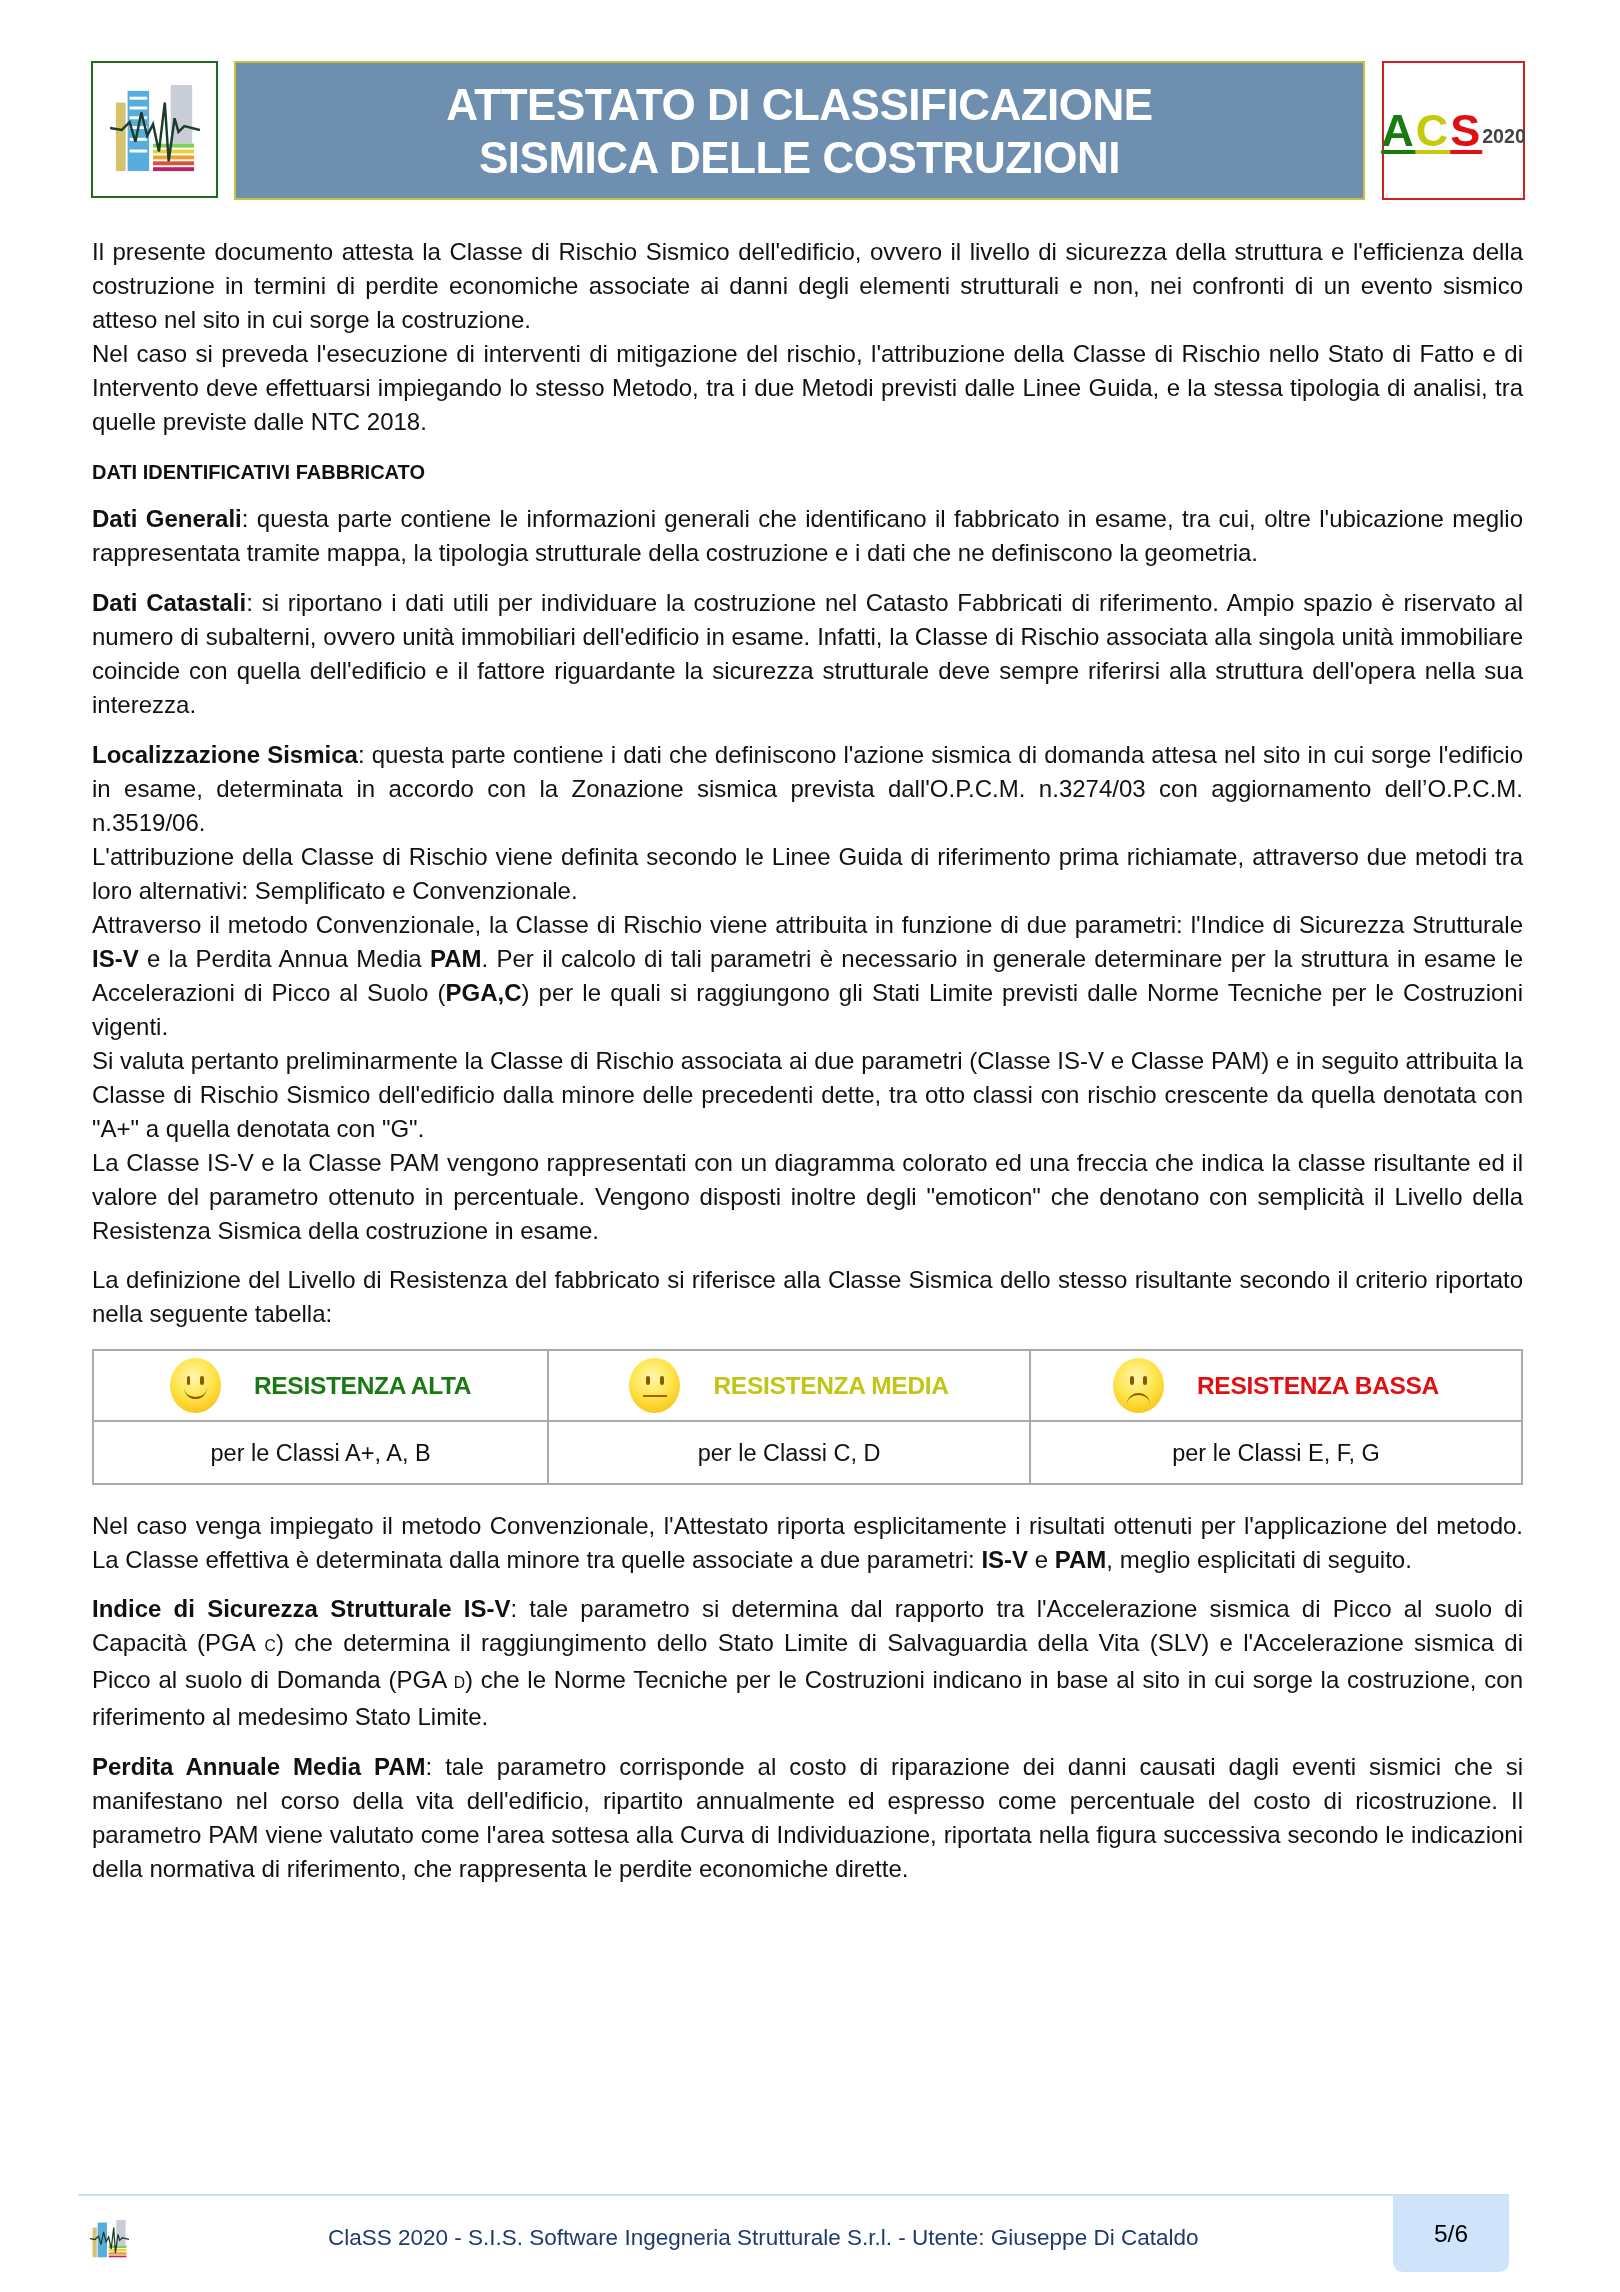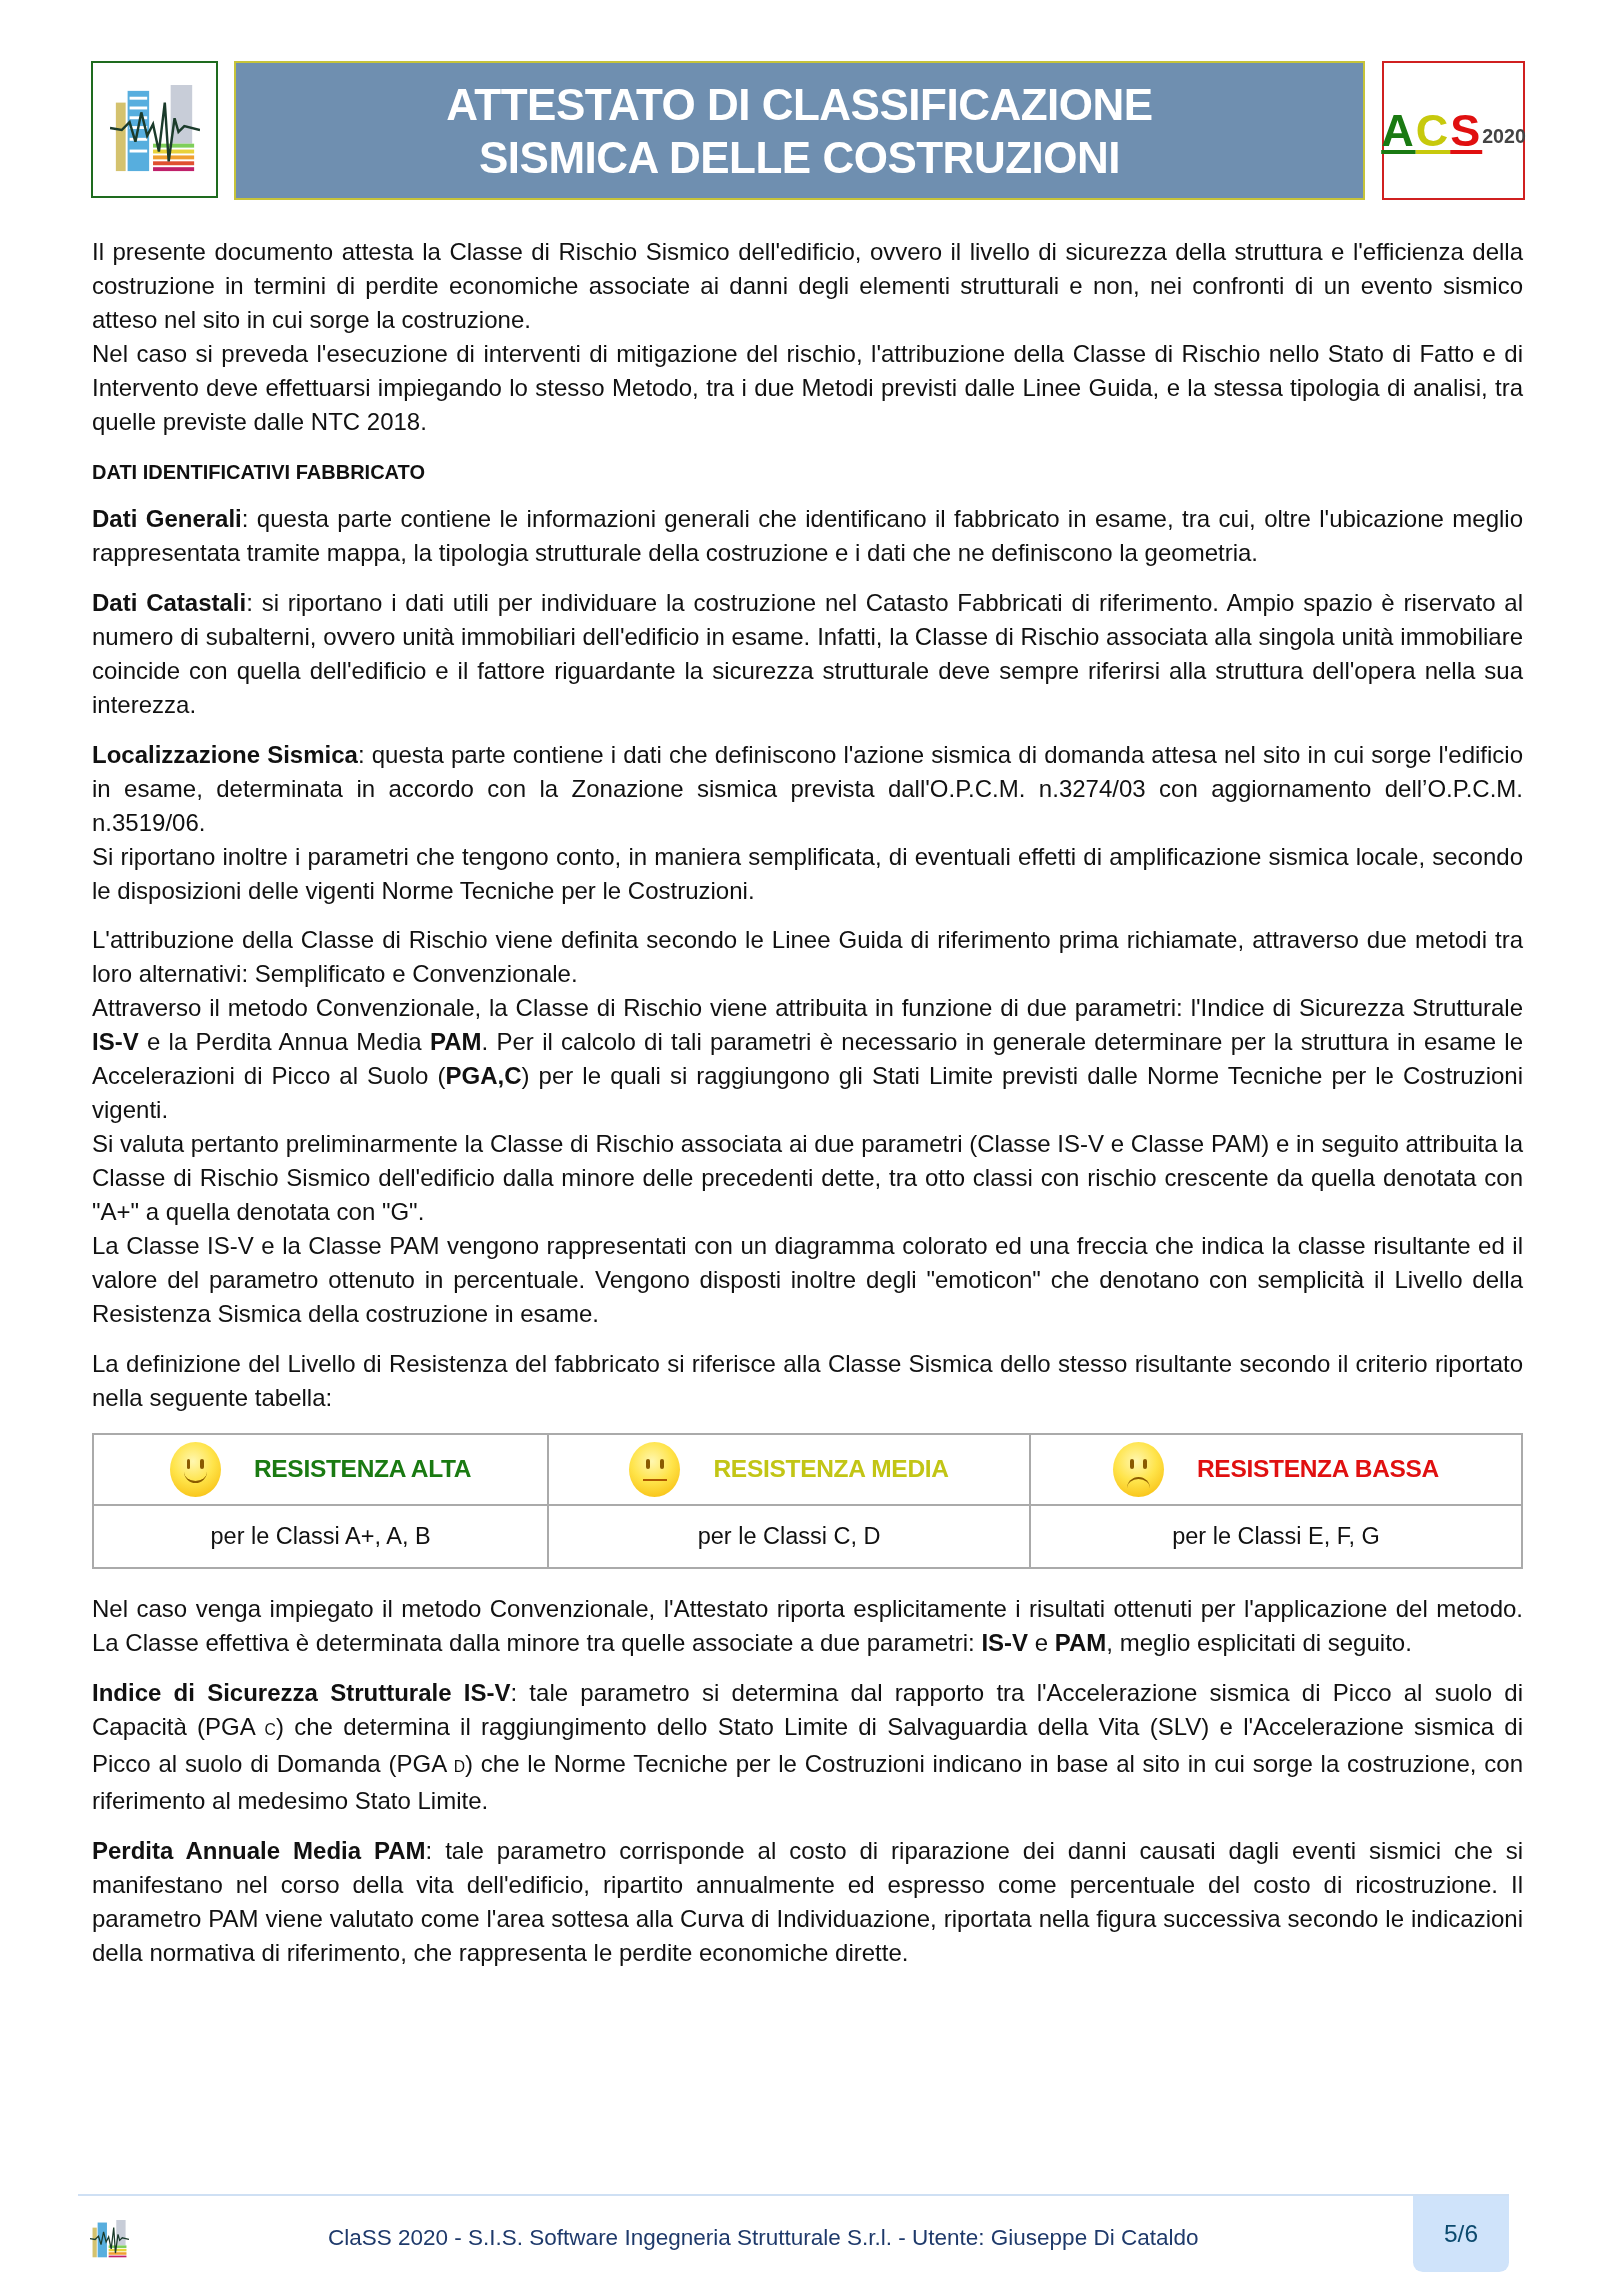--- a/index.html
+++ b/index.html
@@ -41,23 +41,23 @@
   .smiley .mouth { position: absolute; left: 13.7px; width: 23.5px; }
   .mouth.happy { top: 27.4px; height: 11.8px; border-bottom: 2.9px solid #8a5a00; border-radius: 0 0 13.7px 13.7px; }
   .mouth.neutral { top: 37px; height: 0; border-bottom: 2.9px solid #b05a00; }
   .mouth.sad { top: 35px; height: 9.8px; border-top: 2.9px solid #8a5a00; border-radius: 13.7px 13.7px 0 0; }
   .res-label { font-weight: bold; font-size: 24.5px; letter-spacing: -0.3px; }
 
   .footer { position: absolute; left: 78px; top: 2194px; width: 1431px; height: 69px;
             border-top: 2px solid #cfe0f4; }
   .footer-logo { position: absolute; left: 11.8px; top: 17.6px; width: 39px; height: 51px; }
   .footer-text { position: absolute; left: 250px; top: 29px; font-size: 22.5px; color: #1f3a6b; }
-  .page-num { position: absolute; right: 0; top: 0; width: 96px; height: 76px; background: #cfe3fa;
+  .page-num { position: absolute; right: 0; top: 0; width: 116px; height: 76px; background: #cfe3fa;
               border-radius: 0 0 9.8px 9.8px; display: flex; align-items: center; justify-content: center;
-              font-size: 24.5px; color: #0c4a6e; }
+              font-size: 24.5px; color: #000000; }
 </style>
 </head>
 <body>
 
 <div class="header">
   <div class="logo-box">
     <svg width="90" height="94" viewBox="0 0 92 96">
       <rect x="6" y="20" width="10" height="70" fill="#c9b34a" opacity="0.8"></rect>
       <rect x="18" y="8" width="22" height="82" fill="#3aa0d8" opacity="0.85"></rect>
       <rect x="20" y="14" width="18" height="3" fill="#fff"></rect>
@@ -88,21 +88,20 @@
 </div>
 
 <div class="content">
   <p class="tight">Il presente documento attesta la Classe di Rischio Sismico dell'edificio, ovvero il livello di sicurezza della struttura e l'efficienza della costruzione in termini di perdite economiche associate ai danni degli elementi strutturali e non, nei confronti di un evento sismico atteso nel sito in cui sorge la costruzione.</p>
   <p>Nel caso si preveda l'esecuzione di interventi di mitigazione del rischio, l'attribuzione della Classe di Rischio nello Stato di Fatto e di Intervento deve effettuarsi impiegando lo stesso Metodo, tra i due Metodi previsti dalle Linee Guida, e la stessa tipologia di analisi, tra quelle previste dalle NTC 2018.</p>
 
   <h3>DATI IDENTIFICATIVI FABBRICATO</h3>
   <p><b>Dati Generali</b><span>: questa parte contiene le informazioni generali che identificano il fabbricato in esame, tra cui, oltre l'ubicazione meglio rappresentata tramite mappa, la tipologia strutturale della costruzione e i dati che ne definiscono la geometria.</span></p>
   <p><b>Dati Catastali</b><span>: si riportano i dati utili per individuare la costruzione nel Catasto Fabbricati di riferimento. Ampio spazio è riservato al numero di subalterni, ovvero unità immobiliari dell'edificio in esame. Infatti, la Classe di Rischio associata alla singola unità immobiliare coincide con quella dell'edificio e il fattore riguardante la sicurezza strutturale deve sempre riferirsi alla struttura dell'opera nella sua interezza.</span></p>
   <p class="tight"><b>Localizzazione Sismica</b><span>: questa parte contiene i dati che definiscono l'azione sismica di domanda attesa nel sito in cui sorge l'edificio in esame, determinata in accordo con la Zonazione sismica prevista dall'O.P.C.M. n.3274/03 con aggiornamento dell’O.P.C.M. n.3519/06.</span></p>
-  <p>Si riportano inoltre i parametri che tengono conto, in maniera semplificata, di eventuali effetti di amplificazione sismica locale, secondo le disposizioni delle vigenti Norme Tecniche per le Costruzioni.</p>
 
   <p class="tight">L'attribuzione della Classe di Rischio viene definita secondo le Linee Guida di riferimento prima richiamate, attraverso due metodi tra loro alternativi: Semplificato e Convenzionale.</p>
   <p class="tight"><span>Attraverso il metodo Convenzionale, la Classe di Rischio viene attribuita in funzione di due parametri: l'Indice di Sicurezza Strutturale </span><b>IS-V</b><span> e la Perdita Annua Media </span><b>PAM</b><span>. Per il calcolo di tali parametri è necessario in generale determinare per la struttura in esame le Accelerazioni di Picco al Suolo (</span><b>PGA,C</b><span>) per le quali si raggiungono gli Stati Limite previsti dalle Norme Tecniche per le Costruzioni vigenti.</span></p>
   <p class="tight">Si valuta pertanto preliminarmente la Classe di Rischio associata ai due parametri (Classe IS-V e Classe PAM) e in seguito attribuita la Classe di Rischio Sismico dell'edificio dalla minore delle precedenti dette, tra otto classi con rischio crescente da quella denotata con "A+" a quella denotata con "G".</p>
   <p>La Classe IS-V e la Classe PAM vengono rappresentati con un diagramma colorato ed una freccia che indica la classe risultante ed il valore del parametro ottenuto in percentuale. Vengono disposti inoltre degli "emoticon" che denotano con semplicità il Livello della Resistenza Sismica della costruzione in esame.</p>
   <p class="tight">La definizione del Livello di Resistenza del fabbricato si riferisce alla Classe Sismica dello stesso risultante secondo il criterio riportato nella seguente tabella:</p>
 
   <table class="res-table">
     <tbody>
         <tr class="top">

